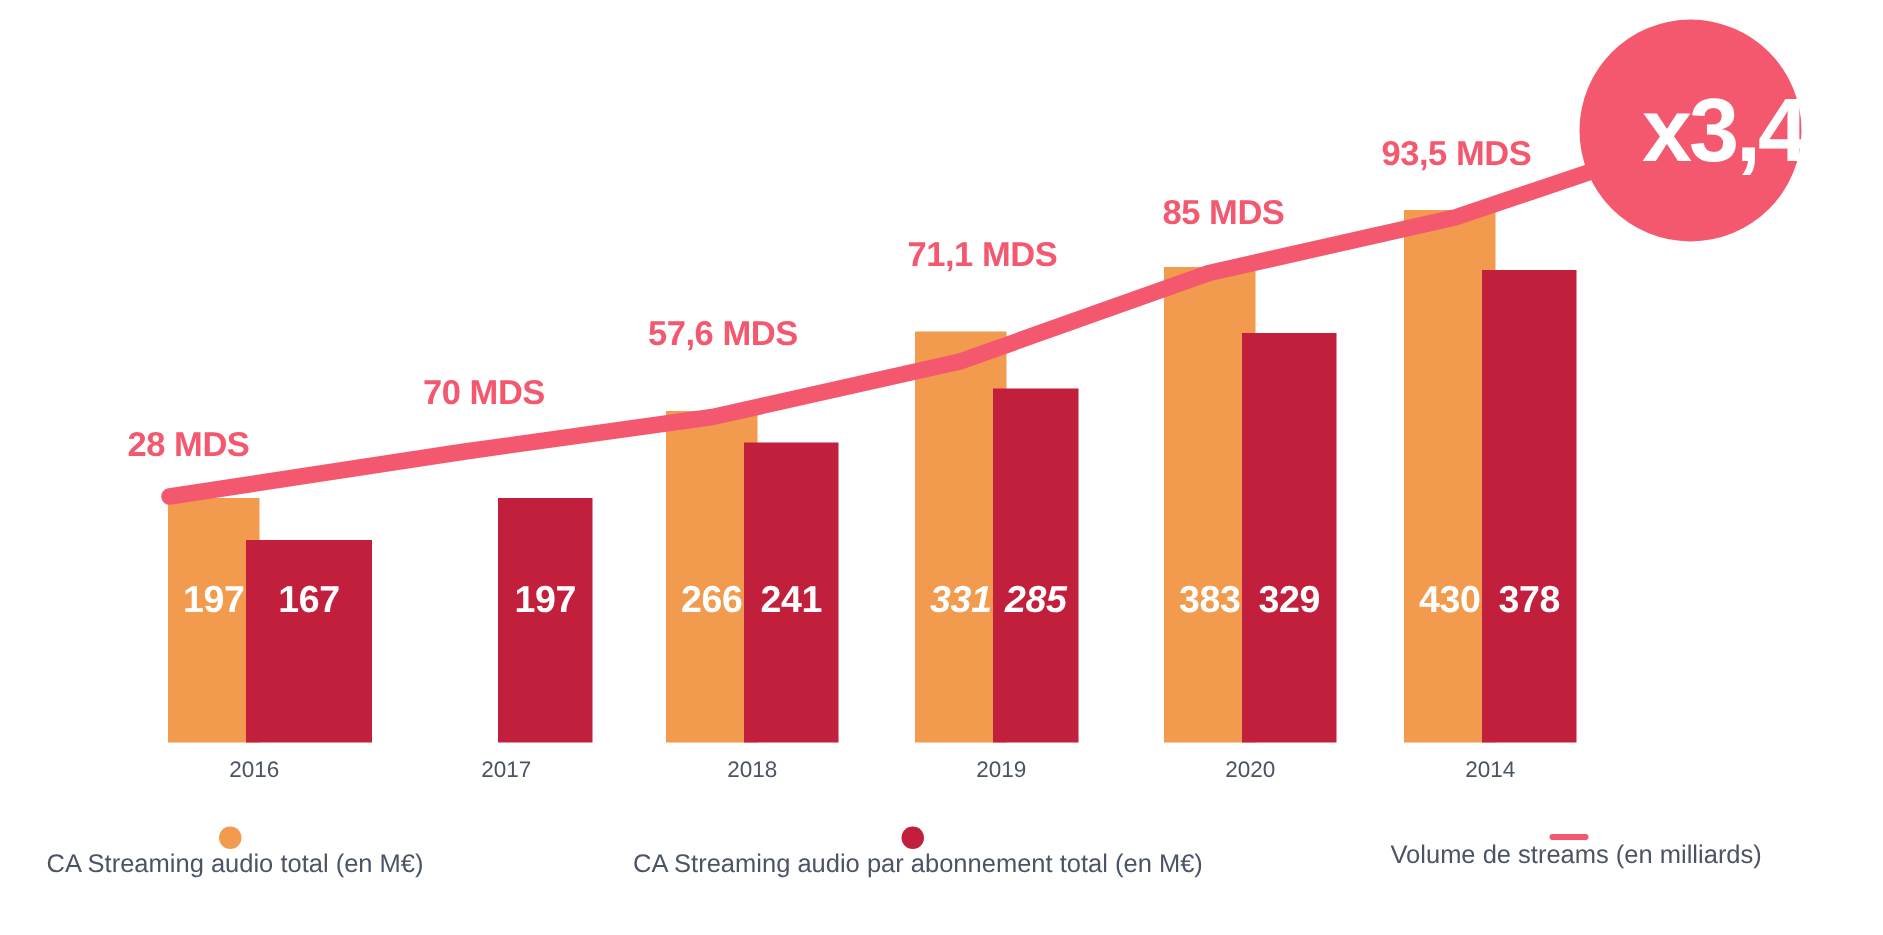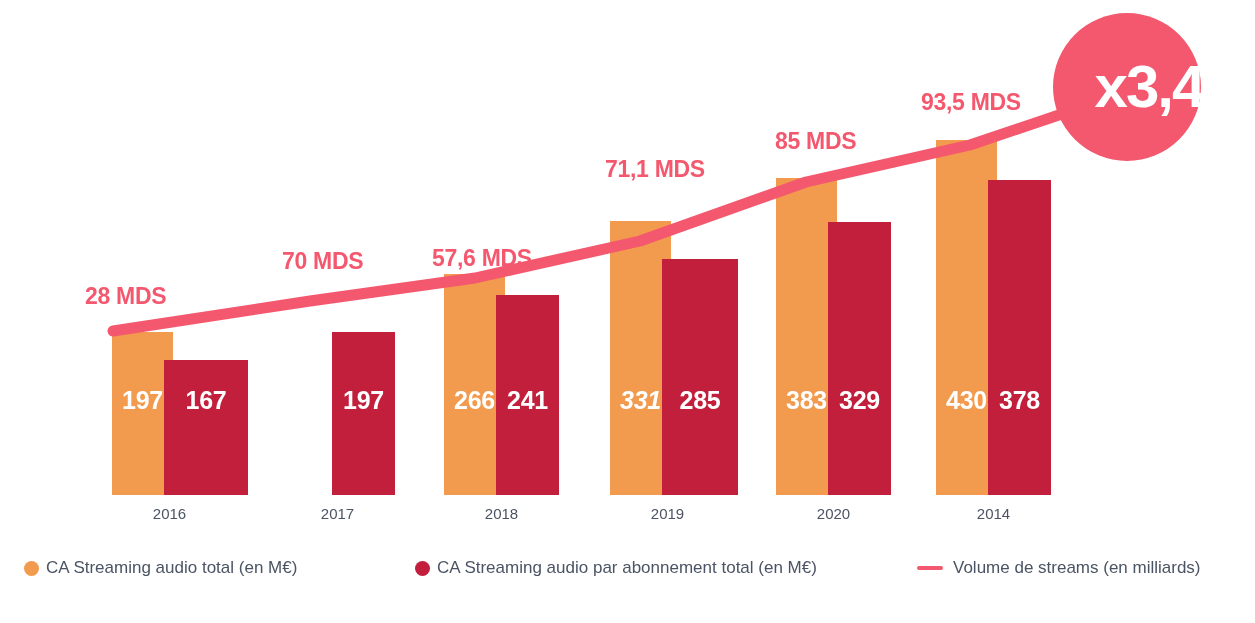--- a/index.html
+++ b/index.html
@@ -67,21 +67,21 @@
     white-space:nowrap;
   }
 
   
   #legend {
     position:absolute;
     left:0; top:548px;
     width:1255px; height:40px;
     display:flex; align-items:center;
   }
-  .legend-item { display:flex; align-items:center; position:absolute; }
+  .legend-item { display:flex; align-items:center; position:absolute;flex-direction:column; }
   .legend-dot { width:15px; height:15px; border-radius:50%; flex:0 0 auto; }
   .legend-dot.orange { background:#F29A4E; }
   .legend-dot.red    { background:#C21F3C; }
   .legend-dash { width:26px; height:4px; border-radius:2px; background:#F4586E; flex:0 0 auto; }
   .legend-text {
     margin-left:7px;
     color:#4B5464;
     font-size:17px;
     white-space:nowrap;
   }
@@ -111,21 +111,21 @@
     <div class="bar orange" style="left:444px; width:61px; height:221px;">
       <span class="bar-value" style="top:112px;">266</span>
     </div>
     <div class="bar red" style="left:496px; width:63px; height:200px;">
       <span class="bar-value" style="top:91px;">241</span>
     </div>
 
     <div class="bar orange" style="left:610px; width:61px; height:274px;">
       <span class="bar-value" style="top:165px;font-style:italic;">331</span>
     </div>
-    <div class="bar red" style="left:662px; width:76px; height:236px;">
+    <div class="bar red" style="left:662px; width:57px; height:236px;font-style:italic;">
       <span class="bar-value" style="top:127px;">285</span>
     </div>
 
     <div class="bar orange" style="left:776px; width:61px; height:317px;">
       <span class="bar-value" style="top:208px;">383</span>
     </div>
     <div class="bar red" style="left:828px; width:63px; height:273px;">
       <span class="bar-value" style="top:164px;">329</span>
     </div>
 
@@ -135,21 +135,21 @@
     <div class="bar red" style="left:988px; width:63px; height:315px;">
       <span class="bar-value" style="top:206px;">378</span>
     </div>
 
     <svg id="line-svg" viewBox="0 0 1255 495" preserveAspectRatio="none">
       <polyline points="113,331 310,301 475,278 640,241 806,182 970,145 1127,92" fill="none" stroke="#F4586E" stroke-width="11" stroke-linecap="round" stroke-linejoin="round"></polyline>
     </svg>
 
     <div class="line-label" style="left:85px; top:283px;">28 MDS</div>
     <div class="line-label" style="left:282px; top:248px;">70 MDS</div>
-    <div class="line-label" style="left:432px; top:209px;margin-top:36px;">57,6 MDS</div>
+    <div class="line-label" style="left:432px; top:209px;">57,6 MDS</div>
     <div class="line-label" style="left:605px; top:156px;">71,1 MDS</div>
     <div class="line-label" style="left:775px; top:128px;">85 MDS</div>
     <div class="line-label" style="left:921px; top:89px;">93,5 MDS</div>
 
   </div>
 
   <div id="badge">
     <span class="badge-text">x3,4</span>
   </div>
 

